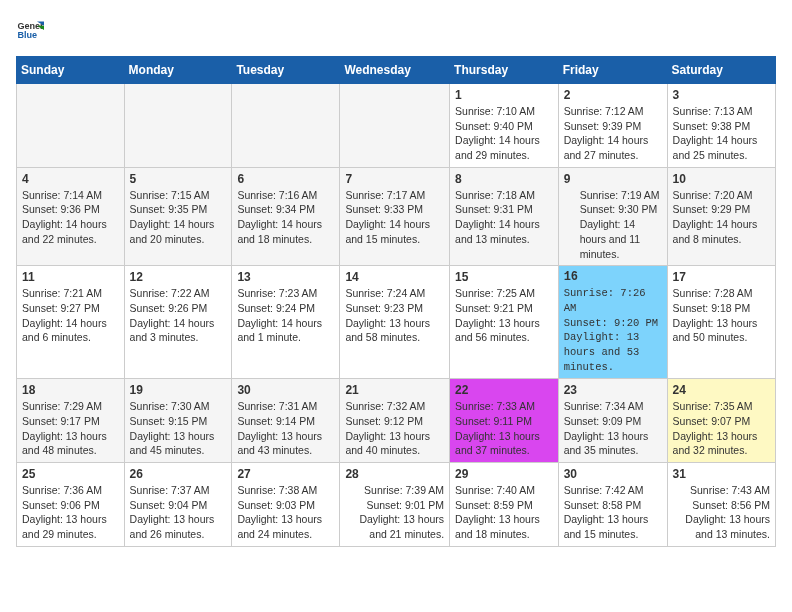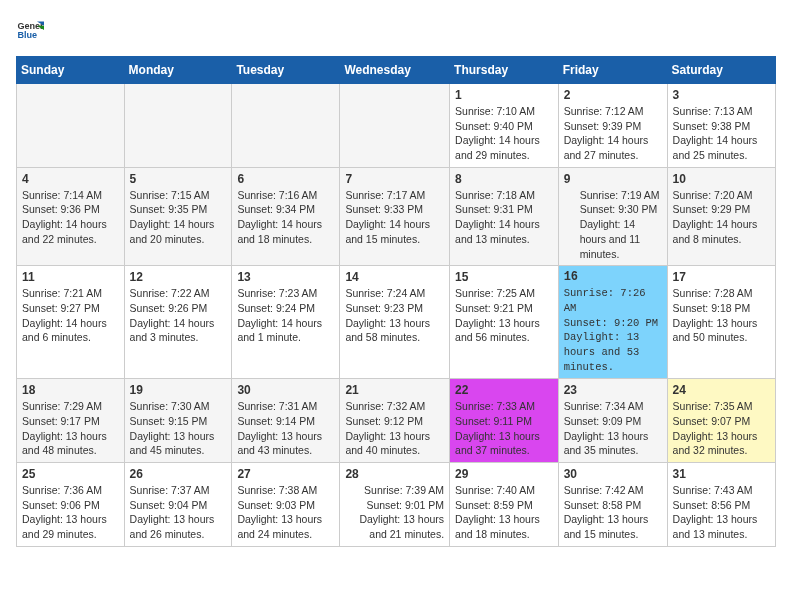--- a/index.html
+++ b/index.html
@@ -304,19 +304,19 @@
 Daylight: 13 hours and 18 minutes.</div>
         </td>
         <td style="background: rgb(255, 255, 255);">
           <span class="day-num">30</span>
           <div class="cell-text" style="white-space: pre-line;">Sunrise: 7:42 AM
 Sunset: 8:58 PM
 Daylight: 13 hours and 15 minutes.</div>
         </td>
         <td style="background: rgb(255, 255, 255);">
           <span class="day-num">31</span>
-          <div class="cell-text" style="white-space: pre-line;">Sunrise: 7:43 AM
+          <div class="cell-text" style="white-space: pre-line; text-align: right;">Sunrise: 7:43 AM
 Sunset: 8:56 PM
 Daylight: 13 hours and 13 minutes.</div>
         </td>
       </tr>
     </tbody>
 </table>
 
 </body></html>

